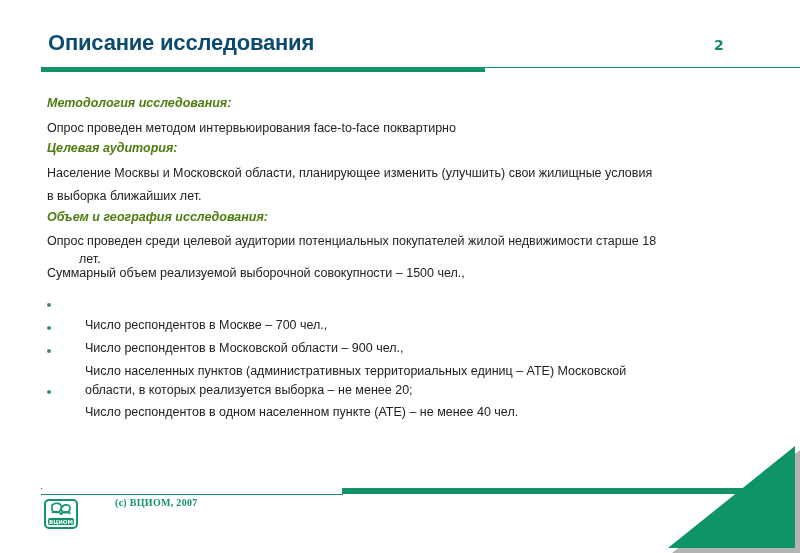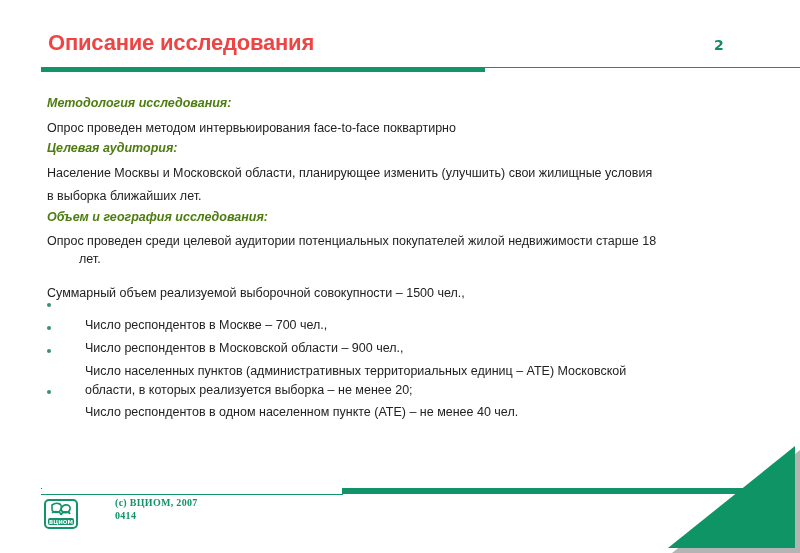--- a/index.html
+++ b/index.html
@@ -4,21 +4,21 @@
   <style>
     html, body { margin: 0; padding: 0; }
     body {
       width: 800px; height: 553px; position: relative; overflow: hidden;
       background: #ffffff;
       font-family: "Liberation Sans", "DejaVu Sans", sans-serif;
       color: #222222;
     }
     .title {
       position: absolute; left: 48px; top: 30px;
-      font-size: 22px; font-weight: bold; color: #ef4444;
+      font-size: 22px; font-weight: bold; color: #0c4a6e;
       letter-spacing: -0.2px;
     }
     .page-num {
       position: absolute; left: 714px; top: 37px;
       font-size: 14px; font-weight: bold; color: #128a64;
       font-family: "DejaVu Sans", sans-serif;
     }
     .hdr-thick { position: absolute; left: 41px; top: 67px; width: 444px; height: 5px; background: #12936a; }
     .hdr-thin  { position: absolute; left: 485px; top: 67px; width: 315px; height: 1px; background: #12936a; }
 
@@ -64,21 +64,21 @@
 
   <div class="content">
     <div class="line head" style="top:0px">Методология исследования:</div>
     <div class="line" style="top:25px">Опрос проведен методом интервьюирования face-to-face поквартирно</div>
     <div class="line head" style="top:45px">Целевая аудитория:</div>
     <div class="line" style="top:70px">Население Москвы и Московской области, планирующее изменить (улучшить) свои жилищные условия</div>
     <div class="line" style="top:93px">в выборка ближайших лет.</div>
     <div class="line head" style="top:114px">Объем и география исследования:</div>
     <div class="line" style="top:138px">Опрос проведен среди целевой аудитории потенциальных покупателей жилой недвижимости старше 18</div>
     <div class="line" style="top:156px; left:32px">лет.</div>
-    <div class="line" style="top:190px">Суммарный объем реализуемой выборочной совокупности – 1500 чел.,</div>
+    <div class="line" style="top:170px">Суммарный объем реализуемой выборочной совокупности – 1500 чел.,</div>
 
     <div>
       <div>
         <span class="bullet-dot" style="top:207px"></span>
         <span class="btext" style="top:202px">Число респондентов в Москве – 700 чел.,</span>
       </div>
       <div>
         <span class="bullet-dot" style="top:230px"></span>
         <span class="btext" style="top:225px">Число респондентов в Московской области – 900 чел.,</span>
       </div>
@@ -106,18 +106,17 @@
         <path d="M6 12 C9 9, 15 11, 15 14"></path>
         <path d="M15 14 C16 10, 23 10, 24 13"></path>
       </g>
       <rect x="2" y="17" width="26" height="7" rx="2" fill="#12936a"></rect>
       <text x="15" y="23" font-size="5.5" fill="#ffffff" text-anchor="middle" font-family="DejaVu Sans, sans-serif" font-weight="bold">ВЦИОМ</text>
     </svg>
   </div>
 
   <div class="footer-text">
     <div>(c) ВЦИОМ, 2007</div>
-    <div>0414</div>
   </div>
 
   <div class="tri-shadow"></div>
   <div class="tri"></div>
 </div>
 
 </body></html>

